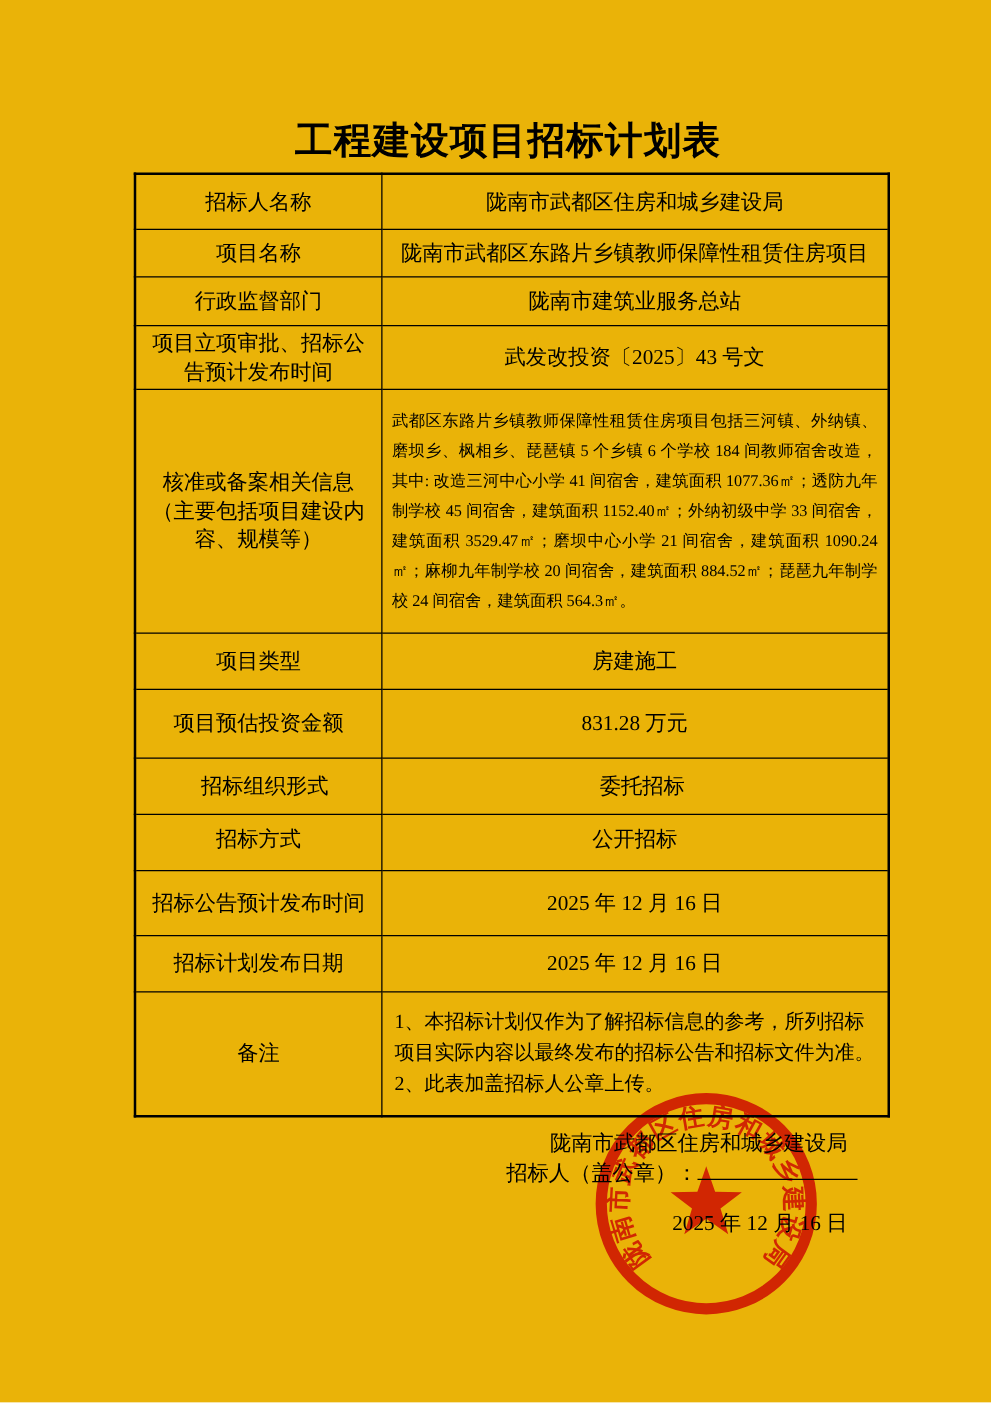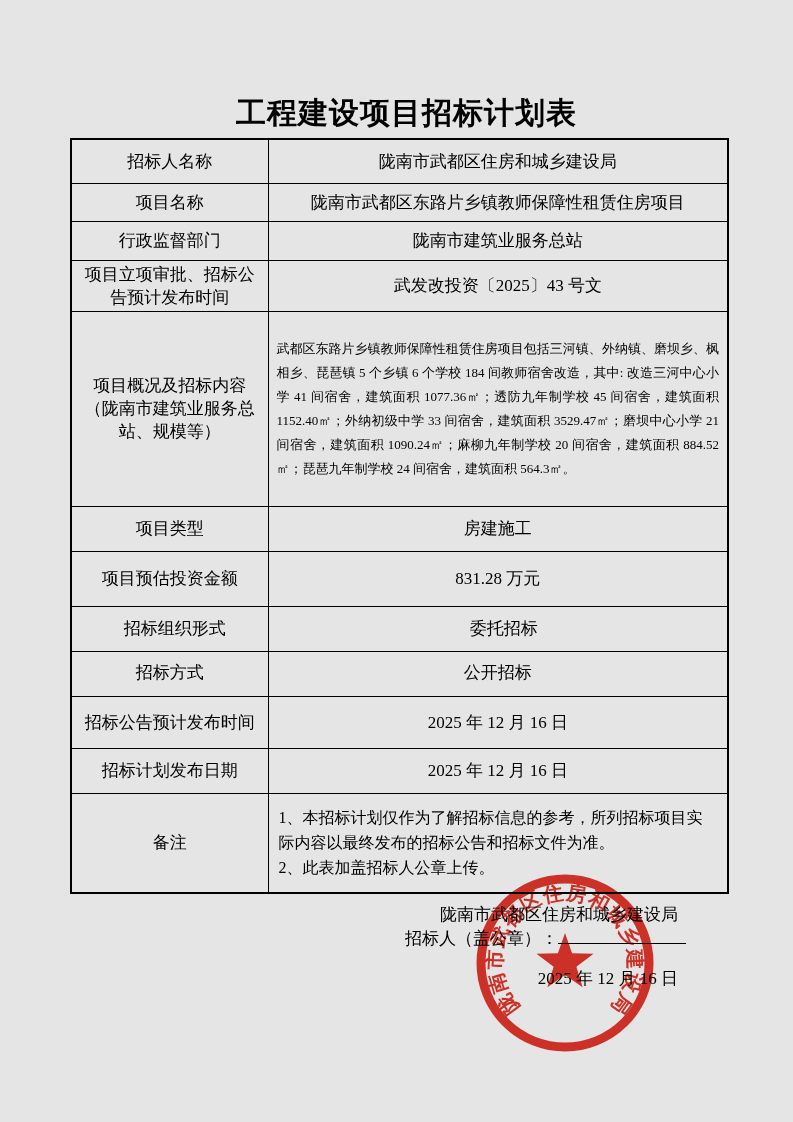--- a/index.html
+++ b/index.html
@@ -3,38 +3,38 @@
 <meta charset="utf-8">
 <style>
   * { margin: 0; padding: 0; box-sizing: border-box; }
   html, body { background: #ffffff; }
   body { font-family: "Liberation Serif", "DejaVu Serif", serif; color: #000; }
   .page {
     position: relative;
     width: 793px;
     height: 1122px;
     margin: 0 auto;
-    background: #e5e5e5;
+    background: #eab308;
     overflow: hidden;
   }
   .doc-title {
     padding-top: 96px;
     width: 569px;
     margin-left: 122px;
     text-align: center;
     font-family: "Liberation Sans", "DejaVu Sans", sans-serif;
     font-weight: 700;
     font-size: 30px;
     line-height: 34px;
     letter-spacing: 1px;
   }
   table.plan-table {
-    margin-left: 70px;
+    margin-left: 107px;
     margin-top: 8px;
-    width: 659px;
+    width: 605px;
     border-collapse: collapse;
     table-layout: fixed;
     border: 2px solid #000;
     font-size: 17px;
   }
   table.plan-table td {
     border: 1px solid #000;
     vertical-align: middle;
   }
   td.cell-label {
@@ -138,21 +138,21 @@
       </tr>
       <tr class="r3">
         <td class="cell-label">行政监督部门</td>
         <td class="cell-value">陇南市建筑业服务总站</td>
       </tr>
       <tr class="r4">
         <td class="cell-label">项目立项审批、招标公告预计发布时间</td>
         <td class="cell-value">武发改投资〔2025〕43 号文</td>
       </tr>
       <tr class="r5">
-        <td class="cell-label">项目概况及招标内容（陇南市建筑业服务总站、规模等）</td>
+        <td class="cell-label">核准或备案相关信息（主要包括项目建设内容、规模等）</td>
         <td class="cell-value">武都区东路片乡镇教师保障性租赁住房项目包括三河镇、外纳镇、磨坝乡、枫相乡、琵琶镇 5 个乡镇 6 个学校 184 间教师宿舍改造，其中: 改造三河中心小学 41 间宿舍，建筑面积 1077.36㎡；透防九年制学校 45 间宿舍，建筑面积 1152.40㎡；外纳初级中学 33 间宿舍，建筑面积 3529.47㎡；磨坝中心小学 21 间宿舍，建筑面积 1090.24㎡；麻柳九年制学校 20 间宿舍，建筑面积 884.52㎡；琵琶九年制学校 24 间宿舍，建筑面积 564.3㎡。</td>
       </tr>
       <tr class="r6">
         <td class="cell-label">项目类型</td>
         <td class="cell-value">房建施工</td>
       </tr>
       <tr class="r7">
         <td class="cell-label">项目预估投资金额</td>
         <td class="cell-value">831.28 万元</td>
       </tr>

